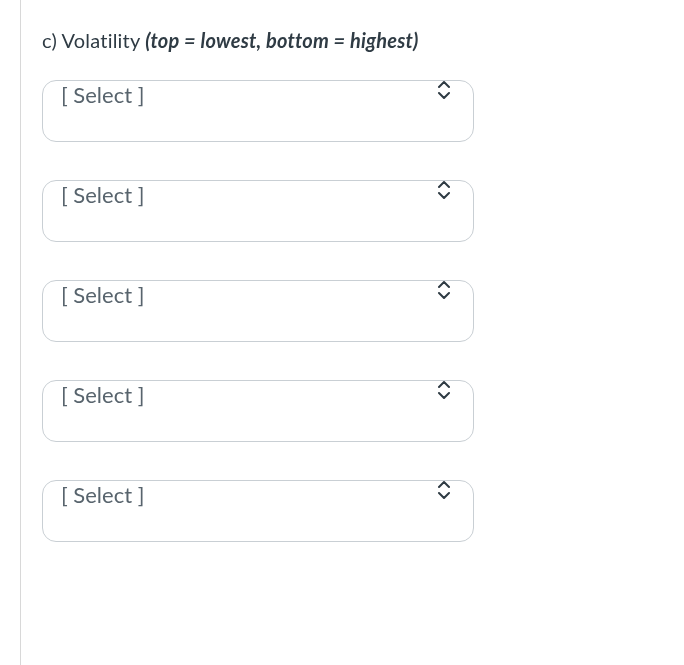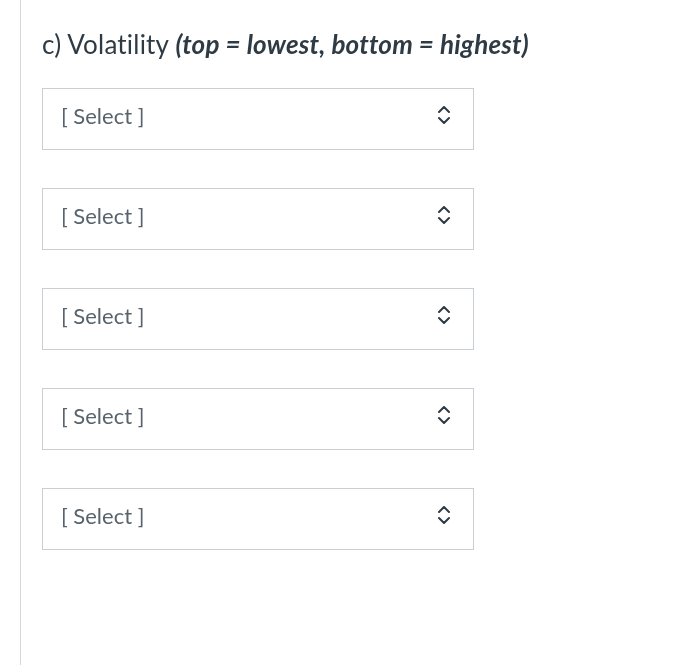--- a/index.html
+++ b/index.html
@@ -20,44 +20,44 @@
       left: 20px;
       top: 0;
       bottom: 0;
       width: 1px;
       background: #d8d8d8;
     }
     .content {
       margin-left: 42px;
     }
     .prompt {
-      font-size: 26px;
+      font-size: 20px;
       color: #2f3b44;
       margin-bottom: 28px;
       letter-spacing: 0.2px;
     }
     .prompt .label {
       font-weight: 400;
     }
     .prompt .hint {
       font-weight: 700;
       font-style: italic;
     }
     .select-list {
       display: flex;
       flex-direction: column;
       gap: 38px;
     }
     .select-box {
       width: 432px;
       height: 62px;
       border: 1px solid #c9cfd4;
-      border-radius: 0;
+      border-radius: 14px;
       display: flex;
-      align-items: center;
+      align-items: flex-start;
       justify-content: space-between;
       padding: 0 22px 8px 18px;
       cursor: pointer;
       background: #fff;
     }
     .select-placeholder {
       font-size: 22px;
       color: #58646d;
       font-weight: 400;
     }

